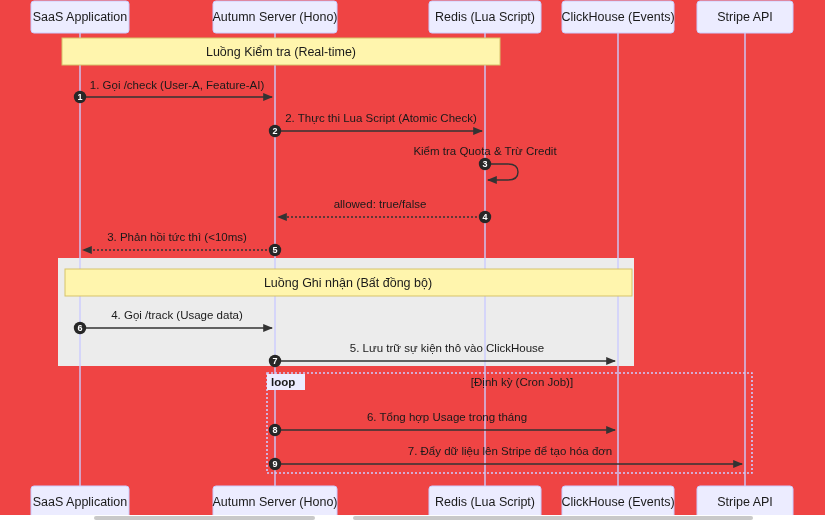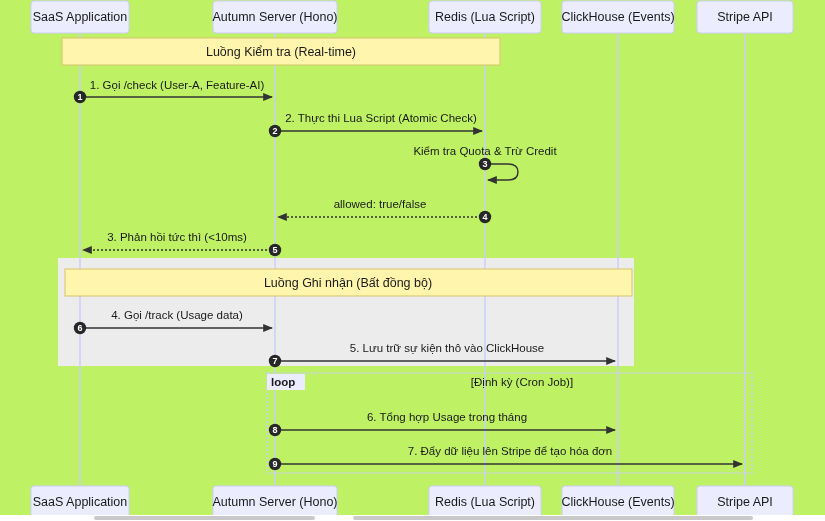--- a/index.html
+++ b/index.html
@@ -10,21 +10,21 @@
   body {
     width: 825px;
     height: 521px;
     overflow: hidden;
     font-family: "Liberation Sans", "DejaVu Sans", sans-serif;
   }
   #diagram-root {
     position: relative;
     width: 825px;
     height: 521px;
-    background: #bef264;
+    background: #ef4444;
   }
   svg.seq {
     position: absolute;
     left: 0;
     top: 0;
     width: 825px;
     height: 521px;
     display: block;
   }
   .actor-box {

